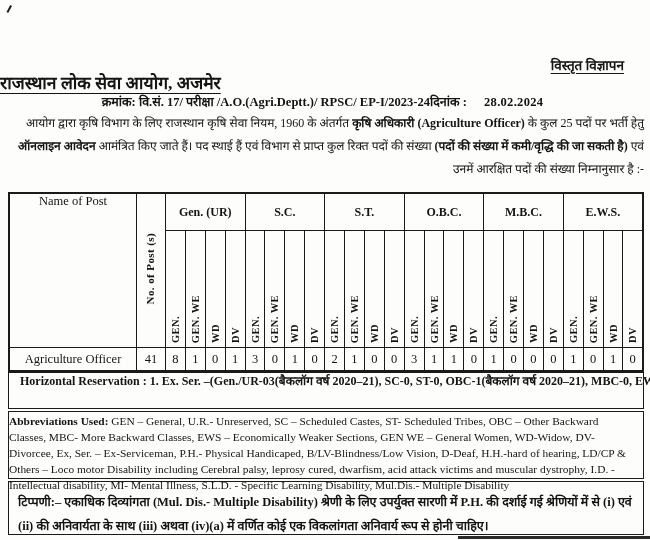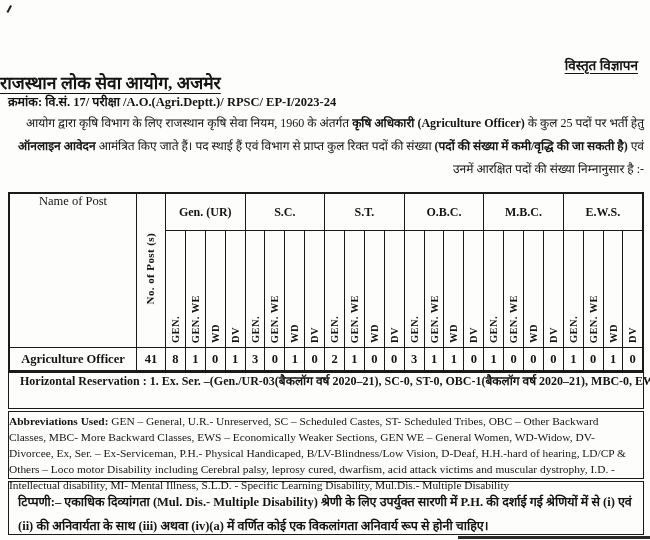--- a/index.html
+++ b/index.html
@@ -14,35 +14,35 @@
     color: #141414;
     font-family: "Liberation Serif", "DejaVu Sans", serif;
   }
   .ink-mark {
     position: absolute; left: 8px; top: 6px;
     width: 4px; height: 8px;
     border-left: 2.5px solid #222;
     transform: rotate(28deg);
   }
   .tagline {
-    position: absolute; top: 56px; right: 12px;
+    position: absolute; top: 56px; right: 26px;
     font-size: 13.5px; font-weight: bold;
     text-decoration: underline;
     text-underline-offset: 3px;
   }
   .doc-title {
     position: absolute; top: 70px; left: 0; width: 610px;
     text-align: left;
     font-size: 17.5px; font-weight: bold;
     text-decoration: underline;
     text-underline-offset: 4px;
   }
   .ref-row {
     position: absolute; top: 93px; left: 8px; right: 13px;
-    display: flex; justify-content: flex-start; align-items: baseline;
+    display: flex; justify-content: center; align-items: baseline;
     font-size: 12.5px; font-weight: bold;
   }
   .date-cell { white-space: nowrap; }
   .date-cell .dval { margin-left: 14px; letter-spacing: 0.3px; }
   .intro {
     position: absolute; top: 112px; left: 8px; width: 636px;
     font-size: 12px; line-height: 23px;
     font-weight: 500; text-align: right;
   }
   .intro .b { font-weight: bold; }
@@ -68,21 +68,21 @@
     display: inline-block;
     writing-mode: vertical-rl;
     transform: rotate(180deg);
     white-space: nowrap;
     font-weight: bold;
     font-size: 10.5px;
     letter-spacing: 0.4px;
     line-height: 1.05;
   }
   .vert.count { font-size: 11px; }
-  tr.data-r td { height: 23px; text-align: center; font-weight: bold; font-size: 12.5px; margin-top: 31px; }
+  tr.data-r td { height: 23px; text-align: center; font-weight: normal; font-size: 12.5px; margin-top: 31px; }
   tr.data-r td.post-name { font-size: 12.5px; }
 
   
   .box {
     position: absolute; left: 8px; width: 636px;
     border: 1.9px solid #1a1a1a;
     box-sizing: border-box;
     background: transparent;
   }
   .res-box { top: 370px; height: 39px; font-size: 12px; font-weight: 600; }
@@ -103,20 +103,24 @@
 <div class="page">
 
   <div class="ink-mark"></div>
 
   <div class="tagline">विस्तृत विज्ञापन</div>
 
   <div class="doc-title">राजस्थान लोक सेवा आयोग, अजमेर</div>
 
   <div class="ref-row">
     <span>क्रमांक: वि.सं.  17/ परीक्षा  /A.O.(Agri.Deptt.)/ RPSC/ EP-I/2023-24</span>
+    <span class="date-cell">
+      <span>दिनांक :</span>
+      <span class="dval">28.02.2024</span>
+    </span>
   </div>
 
   <div class="intro">
     <span>आयोग द्वारा कृषि विभाग के लिए राजस्थान कृषि सेवा नियम, 1960 के अंतर्गत </span><span class="b">कृषि अधिकारी (Agriculture Officer)</span><span> के कुल  25  पदों पर भर्ती हेतु </span><span class="b">ऑनलाइन आवेदन</span><span> आमंत्रित किए जाते हैं। पद स्थाई हैं एवं विभाग से प्राप्त कुल रिक्त पदों की संख्या </span><span class="b">(पदों की संख्या में कमी/वृद्धि की जा सकती है)</span><span> एवं उनमें आरक्षित पदों की संख्या निम्नानुसार है :-</span>
   </div>
 
   <table class="vac">
     <tbody>
       <tr id="row-groups">
         <th class="name-col" rowspan="2">Name of Post</th>

